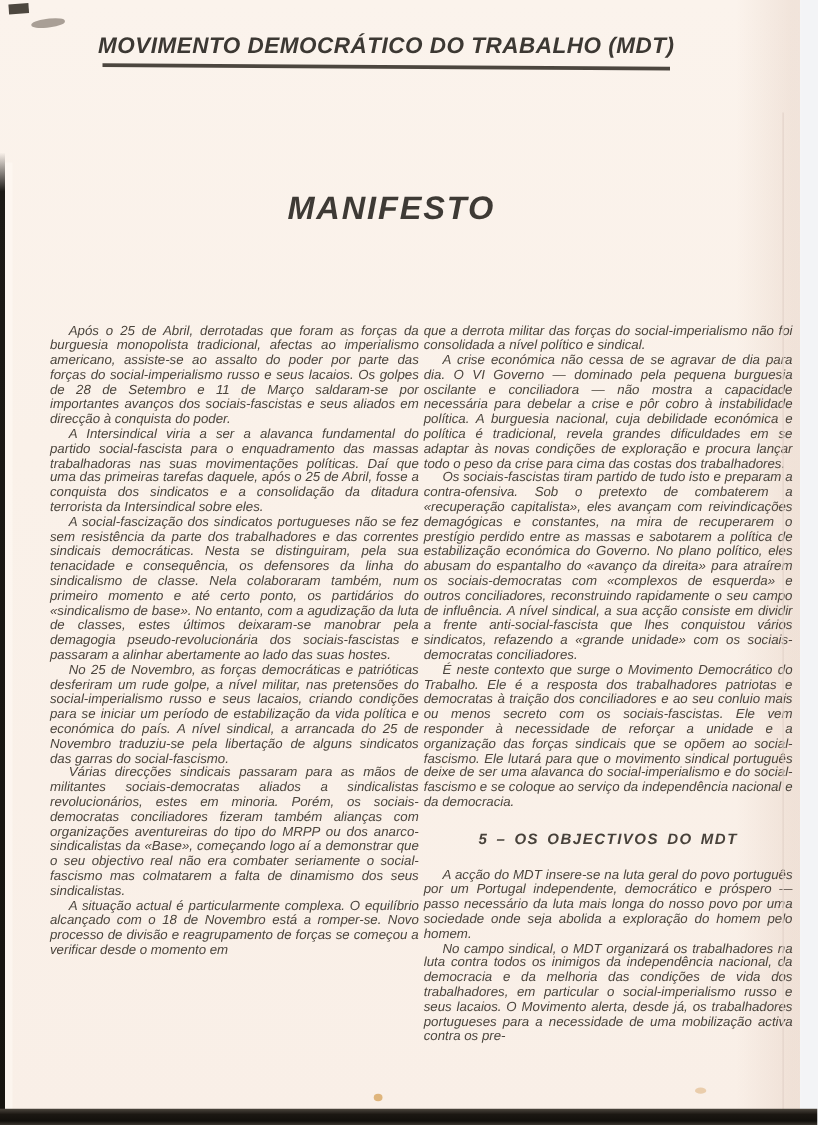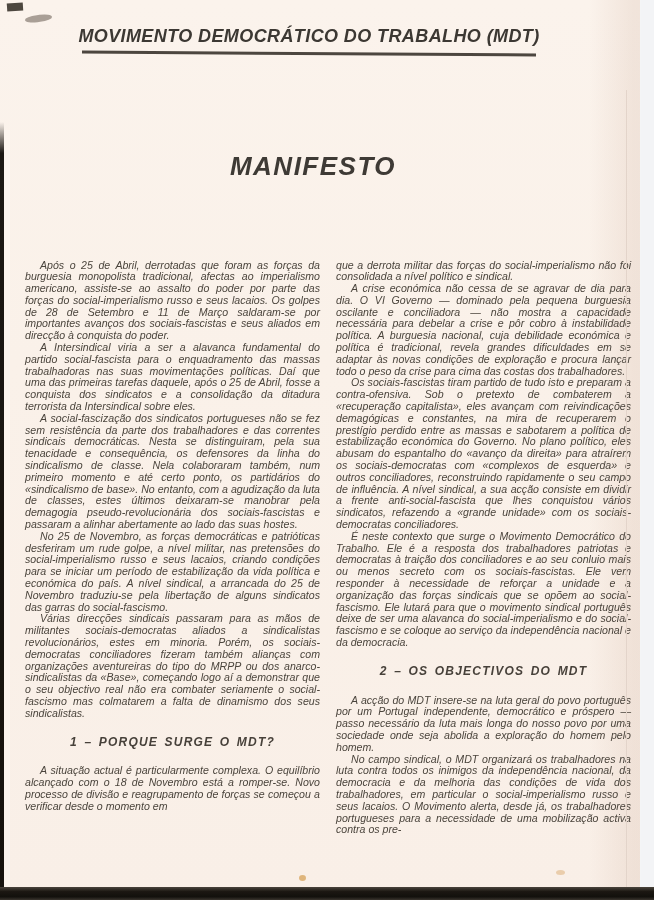--- a/index.html
+++ b/index.html
@@ -130,24 +130,24 @@
     transform: translateX(-7px);
     font-size: 26px;
     line-height: 28px;
     font-weight: 900;
     letter-spacing: 1.5px;
     color: #3e3a35;
   }
   
   .columns {
     position: relative;
-    margin: 80px 0 0 25px;
+    margin: 80px 0 0 40px;
     width: 606px;
     display: flex;
-    gap: 16px;
+    gap: 4px;
   }
   .col {
     width: 295px;
     font-size: 10.6px;
     line-height: 11.8px;
     text-align: justify;
     color: #4a443c;
   }
   .para {
     margin: 0;
@@ -181,29 +181,28 @@
 
   <h2 class="manifesto-title">MANIFESTO</h2>
 
   <div class="columns">
     <div class="col">
       <p class="para">Após o 25 de Abril, derrotadas que foram as forças da burguesia monopolista tradicional, afectas ao imperialismo americano, assiste-se ao assalto do poder por parte das forças do social-imperialismo russo e seus lacaios. Os golpes de 28 de Setembro e 11 de Março saldaram-se por importantes avanços dos sociais-fascistas e seus aliados em direcção à conquista do poder.</p>
       <p class="para">A Intersindical viria a ser a alavanca fundamental do partido social-fascista para o enquadramento das massas trabalhadoras nas suas movimentações políticas. Daí que uma das primeiras tarefas daquele, após o 25 de Abril, fosse a conquista dos sindicatos e a consolidação da ditadura terrorista da Intersindical sobre eles.</p>
       <p class="para">A social-fascização dos sindicatos portugueses não se fez sem resistência da parte dos trabalhadores e das correntes sindicais democráticas. Nesta se distinguiram, pela sua tenacidade e consequência, os defensores da linha do sindicalismo de classe. Nela colaboraram também, num primeiro momento e até certo ponto, os partidários do «sindicalismo de base». No entanto, com a agudização da luta de classes, estes últimos deixaram-se manobrar pela demagogia pseudo-revolucionária dos sociais-fascistas e passaram a alinhar abertamente ao lado das suas hostes.</p>
       <p class="para">No 25 de Novembro, as forças democráticas e patrióticas desferiram um rude golpe, a nível militar, nas pretensões do social-imperialismo russo e seus lacaios, criando condições para se iniciar um período de estabilização da vida política e económica do país. A nível sindical, a arrancada do 25 de Novembro traduziu-se pela libertação de alguns sindicatos das garras do social-fascismo.</p>
       <p class="para">Várias direcções sindicais passaram para as mãos de militantes sociais-democratas aliados a sindicalistas revolucionários, estes em minoria. Porém, os sociais-democratas conciliadores fizeram também alianças com organizações aventureiras do tipo do MRPP ou dos anarco-sindicalistas da «Base», começando logo aí a demonstrar que o seu objectivo real não era combater seriamente o social-fascismo mas colmatarem a falta de dinamismo dos seus sindicalistas.</p>
-      <h3 class="section-heading">1 – PORQUE SURGE O MDT?</h3>
       <p class="para">A situação actual é particularmente complexa. O equilíbrio alcançado com o 18 de Novembro está a romper-se. Novo processo de divisão e reagrupamento de forças se começou a verificar desde o momento em</p>
     </div>
     <div class="col">
       <p class="para no-indent">que a derrota militar das forças do social-imperialismo não foi consolidada a nível político e sindical.</p>
       <p class="para">A crise económica não cessa de se agravar de dia para dia. O VI Governo — dominado pela pequena burguesia oscilante e conciliadora — não mostra a capacidade necessária para debelar a crise e pôr cobro à instabilidade política. A burguesia nacional, cuja debilidade económica e política é tradicional, revela grandes dificuldades em se adaptar às novas condições de exploração e procura lançar todo o peso da crise para cima das costas dos trabalhadores.</p>
       <p class="para">Os sociais-fascistas tiram partido de tudo isto e preparam a contra-ofensiva. Sob o pretexto de combaterem a «recuperação capitalista», eles avançam com reivindicações demagógicas e constantes, na mira de recuperarem o prestígio perdido entre as massas e sabotarem a política de estabilização económica do Governo. No plano político, eles abusam do espantalho do «avanço da direita» para atraírem os sociais-democratas com «complexos de esquerda» e outros conciliadores, reconstruindo rapidamente o seu campo de influência. A nível sindical, a sua acção consiste em dividir a frente anti-social-fascista que lhes conquistou vários sindicatos, refazendo a «grande unidade» com os sociais-democratas conciliadores.</p>
       <p class="para">É neste contexto que surge o Movimento Democrático do Trabalho. Ele é a resposta dos trabalhadores patriotas e democratas à traição dos conciliadores e ao seu conluio mais ou menos secreto com os sociais-fascistas. Ele vem responder à necessidade de reforçar a unidade e a organização das forças sindicais que se opõem ao social-fascismo. Ele lutará para que o movimento sindical português deixe de ser uma alavanca do social-imperialismo e do social-fascismo e se coloque ao serviço da independência nacional e da democracia.</p>
-      <h3 class="section-heading">2 – OS OBJECTIVOS DO MDT</h3>
+      <h3 class="section-heading">5 – OS OBJECTIVOS DO MDT</h3>
       <p class="para">A acção do MDT insere-se na luta geral do povo português por um Portugal independente, democrático e próspero — passo necessário da luta mais longa do nosso povo por uma sociedade onde seja abolida a exploração do homem pelo homem.</p>
       <p class="para">No campo sindical, o MDT organizará os trabalhadores na luta contra todos os inimigos da independência nacional, da democracia e da melhoria das condições de vida dos trabalhadores, em particular o social-imperialismo russo e seus lacaios. O Movimento alerta, desde já, os trabalhadores portugueses para a necessidade de uma mobilização activa contra os pre-</p>
     </div>
   </div>
 
   <div class="speck1"></div>
   <div class="speck2"></div>
   <div class="inner-edge-line"></div>
 </div>
 

